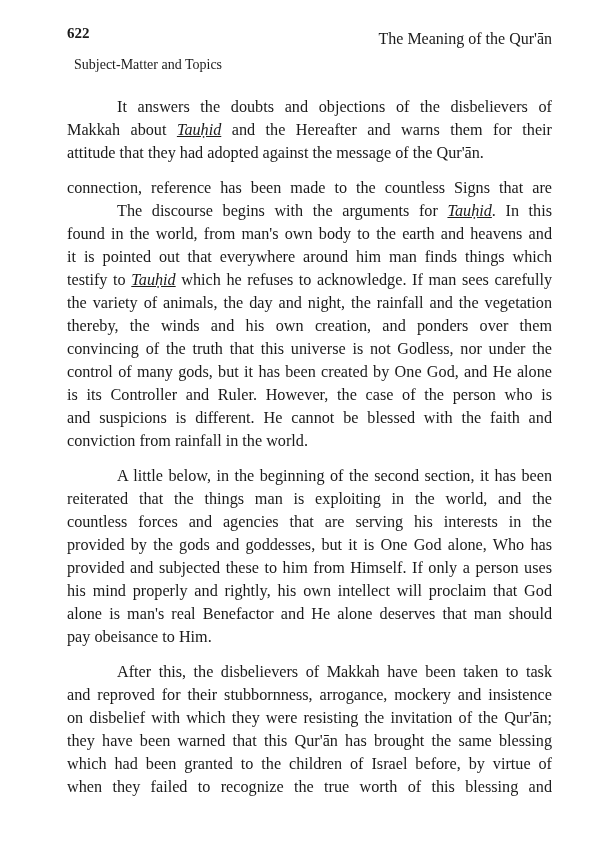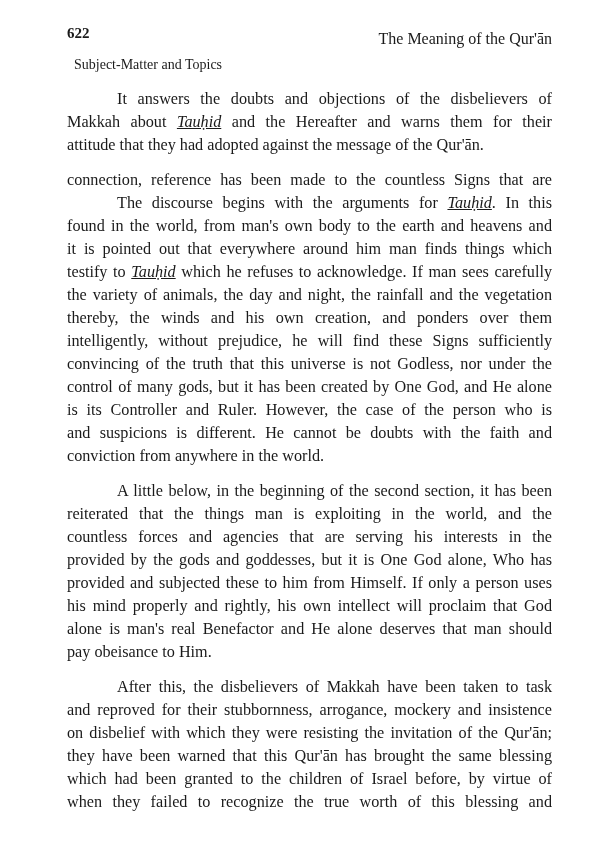--- a/index.html
+++ b/index.html
@@ -3,21 +3,21 @@
 <meta charset="utf-8">
 <style>
   html, body { margin: 0; padding: 0; background: #ffffff; }
   body { width: 600px; height: 864px; position: relative; overflow: hidden;
          font-family: "Liberation Serif", "DejaVu Serif", serif; color: #1a1a1a; }
   .header { position: absolute; top: 22px; left: 67px; width: 485px; height: 24px; }
   .page-num { position: absolute; left: 0; top: 3px; font-weight: bold; font-size: 15px; }
   .running-title { position: absolute; left: 0; right: 0; top: 8px; text-align: right; font-size: 16px; }
   .heading { position: absolute; top: 57px; left: 58px; font-size: 14px; margin-left: 16px; }
   .content { position: absolute; top: 88px; left: 67px; width: 485px; font-size: 16.2px; }
-  .para { margin: 0 0 12px 0; }
+  .para { margin: 8px 0 12px 0; }
   .line { display: block; height: 23px; line-height: 23px; white-space: nowrap;
           text-align: justify; text-align-last: justify; }
   .line.last { text-align-last: left; }
   .line.first { padding-left: 50px; }
   .t-it { font-style: italic; text-decoration: underline; }
 </style>
 </head>
 <body>
 
 <div class="header">
@@ -34,26 +34,25 @@
     <span class="line last">attitude that they had adopted against the message of the Qur'ān.</span>
   </p>
   <p class="para">
     <span class="line">connection, reference has been made to the countless Signs that are</span>
     <span class="line first">The discourse begins with the arguments for <span class="t-it">Tauḥid</span>. In this</span>
     <span class="line">found in the world, from man's own body to the earth and heavens and</span>
     <span class="line">it is pointed out that everywhere around him man finds things which</span>
     <span class="line">testify to <span class="t-it">Tauḥid</span> which he refuses to acknowledge. If man sees carefully</span>
     <span class="line">the variety of animals, the day and night, the rainfall and the vegetation</span>
     <span class="line">thereby, the winds and his own creation, and ponders over them</span>
-    <span class="line">intelligently, without prejudice, he will find these Signs sufficiently</span>
     <span class="line">convincing of the truth that this universe is not Godless, nor under the</span>
     <span class="line">control of many gods, but it has been created by One God, and He alone</span>
     <span class="line">is its Controller and Ruler. However, the case of the person who is</span>
-    <span class="line">and suspicions is different. He cannot be doubts with the faith and</span>
-    <span class="line last">conviction from anywhere in the world.</span>
+    <span class="line">and suspicions is different. He cannot be blessed with the faith and</span>
+    <span class="line last">conviction from rainfall in the world.</span>
   </p>
   <p class="para">
     <span class="line first">A little below, in the beginning of the second section, it has been</span>
     <span class="line">reiterated that the things man is exploiting in the world, and the</span>
     <span class="line">countless forces and agencies that are serving his interests in the</span>
     <span class="line">provided by the gods and goddesses, but it is One God alone, Who has</span>
     <span class="line">provided and subjected these to him from Himself. If only a person uses</span>
     <span class="line">his mind properly and rightly, his own intellect will proclaim that God</span>
     <span class="line">alone is man's real Benefactor and He alone deserves that man should</span>
     <span class="line last">pay obeisance to Him.</span>

